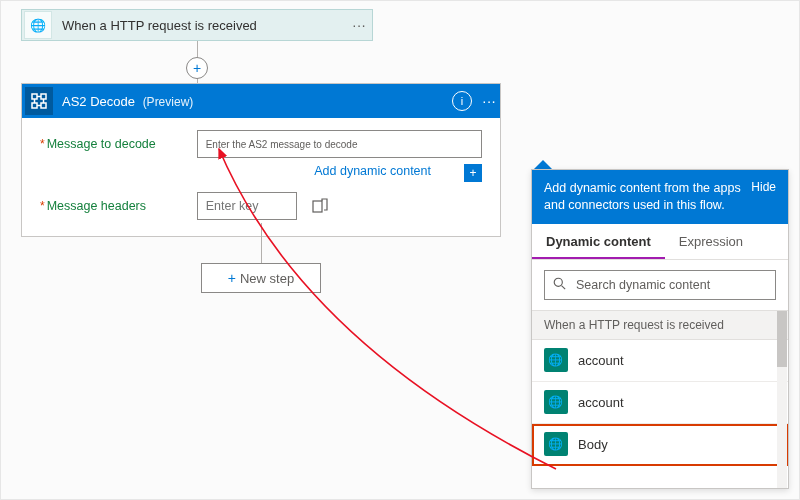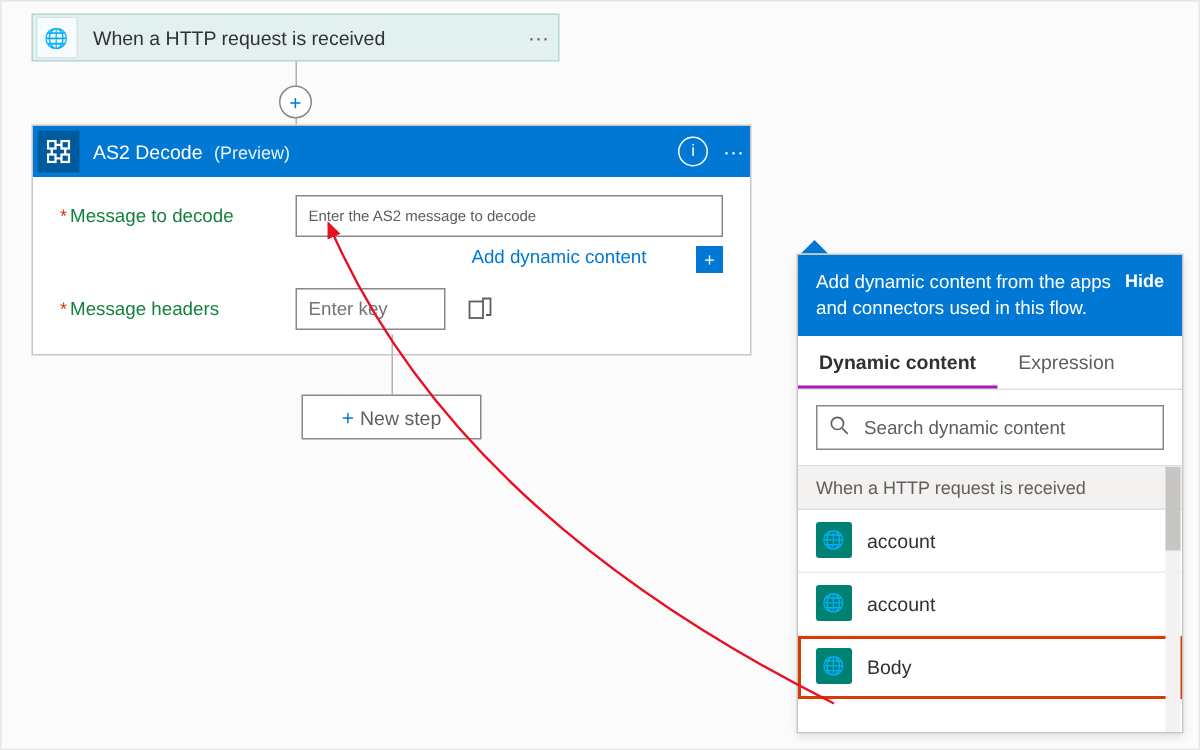--- a/index.html
+++ b/index.html
@@ -48,21 +48,21 @@
   .newstep { position:absolute; left:200px; top:262px; width:120px; height:30px; background:#fff; border:1px solid #8a8886; display:flex; align-items:center; justify-content:center; font-size:13px; color:#605e5c; }
   .newstep .plus { color:#0078d4; margin-right:4px; font-size:14px; }
 
   
   .caret { position:absolute; left: 532px; top: 159px; width:0; height:0; border-left:10px solid transparent; border-right:10px solid transparent; border-bottom:10px solid #0078d4; }
 
   
   .panel { position:absolute; left:530px; top:168px; width:258px; height:320px; background:#fff; border:1px solid #c8c6c4; box-shadow:0 2px 6px rgba(0,0,0,0.12); display:flex; flex-direction:column; }
   .panel-head { background:#0078d4; color:#fff; padding:10px 12px; font-size:12.5px; display:flex; }
   .panel-head-text { flex:1; line-height:1.35; }
-  .panel-hide { font-size:12px; padding-left:8px;font-weight:bold; }
+  .panel-hide { font-size:12px; padding-left:8px; }
   .panel-tabs { display:flex; border-bottom:1px solid #e1dfdd; }
   .tab { padding:10px 14px 8px 14px; font-size:13px; color:#605e5c; }
   .tab.active { color:#323130; font-weight:600; border-bottom:2px solid #a21caf; }
   .panel-search { margin:10px 12px; border:1px solid #8a8886; height:30px; display:flex; align-items:center; padding:0 8px; }
   .panel-search .sicon { color:#605e5c; margin-right:8px; font-size:13px; }
   .panel-search input { border:none; outline:none; flex:1; font-size:12.5px; color:#605e5c; background:transparent; }
   .panel-search input::placeholder { color:#605e5c; }
   .panel-list { flex:1; overflow:hidden; border-top:1px solid #e1dfdd; position:relative; }
   .group-title { background:#f3f2f1; color:#605e5c; font-size:12px; padding:7px 12px; border-bottom:1px solid #e1dfdd; }
   .item { display:flex; align-items:center; height:42px; padding:0 12px; border-bottom:1px solid #edebe9; background:#fff; }

